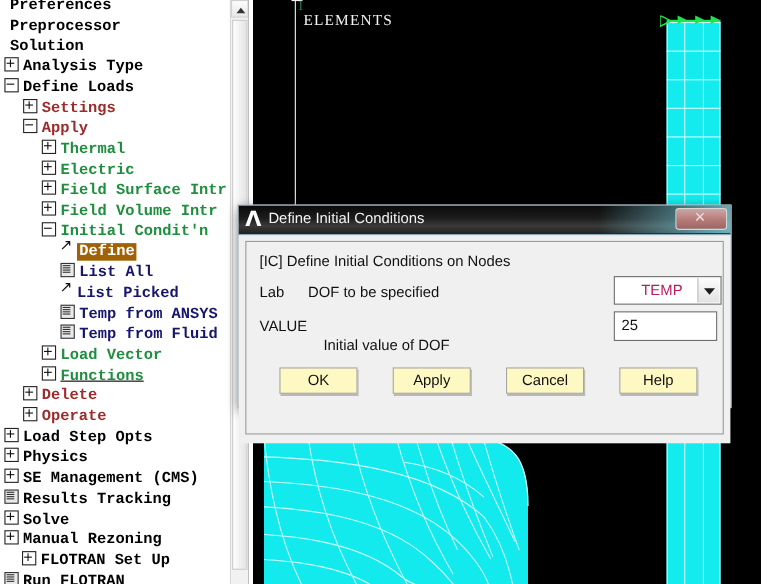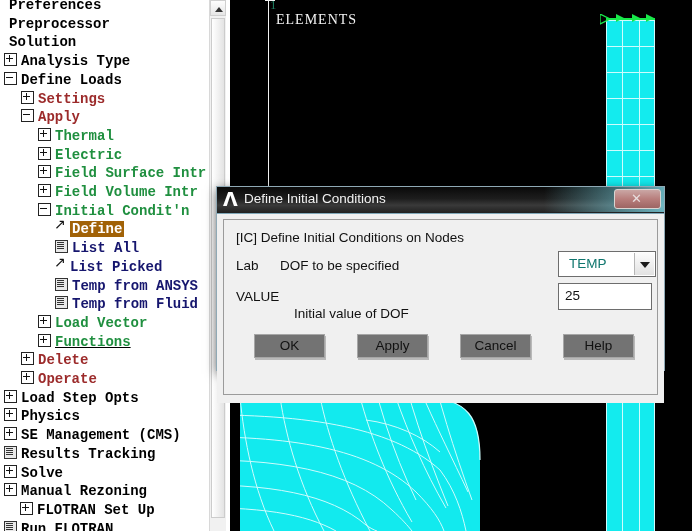--- a/index.html
+++ b/index.html
@@ -69,28 +69,28 @@
   #dlg-body{position:relative;height:157px;background:#f0f0f0;padding:16px;}
   #dlg-inner{position:absolute;left:6px;top:5px;right:6px;bottom:8px;background:#f0f0f0;border:1px solid #9b9b9b;}
   .dlg-txt{position:absolute;color:#111;font-size:13.5px;font-family:"Liberation Sans",sans-serif;white-space:nowrap;}
   #t-ic{left:12px;top:10px;}
   #t-lab{left:12px;top:38px;}
   #t-lab2{left:56px;top:38px;}
   #t-val{left:12px;top:69px;}
   #t-val2{left:70px;top:86px;}
 
   #sel-dof{position:absolute;left:334px;top:31px;width:98px;height:26px;background:#fff;border:1px solid #6d6d6d;box-sizing:border-box;}
-  #sel-dof .selval{position:absolute;left:10px;top:4px;font-size:13.5px;color:#0f766e;font-family:"Liberation Sans",sans-serif;}
+  #sel-dof .selval{position:absolute;left:24px;top:4px;font-size:13.5px;color:#be185d;font-family:"Liberation Sans",sans-serif;}
   #sel-arrow{position:absolute;right:1px;top:1px;width:20px;height:22px;background:linear-gradient(#fcfcfc,#e2e2e2);border-left:1px solid #b6b6b6;box-sizing:border-box;}
   #sel-arrow:after{content:"";position:absolute;left:5px;top:9px;border-left:5px solid transparent;border-right:5px solid transparent;border-top:6px solid #1c1c1c;}
 
   #inp-value{position:absolute;left:334px;top:63px;width:94px;height:27px;background:#fff;border:1px solid #6d6d6d;box-sizing:border-box;}
   #inp-value .ival{position:absolute;left:6px;top:4px;font-size:13.5px;color:#111;font-family:"Liberation Sans",sans-serif;}
 
-  .dbtn{position:absolute;top:114px;height:24px;width:71px;background:#737373;
+  .dbtn{position:absolute;top:114px;height:24px;width:71px;background:#fef9c3;
     border:1px solid #a6a6a6;box-sizing:border-box;
     box-shadow:1px 2px 0 #b9b9b9;
     font-size:13.5px;color:#111;font-family:"Liberation Sans",sans-serif;
     text-align:center;line-height:22px;}
   #b-ok{left:30px;}
   #b-apply{left:133px;}
   #b-cancel{left:236px;}
   #b-help{left:339px;}
 </style>
 </head>

